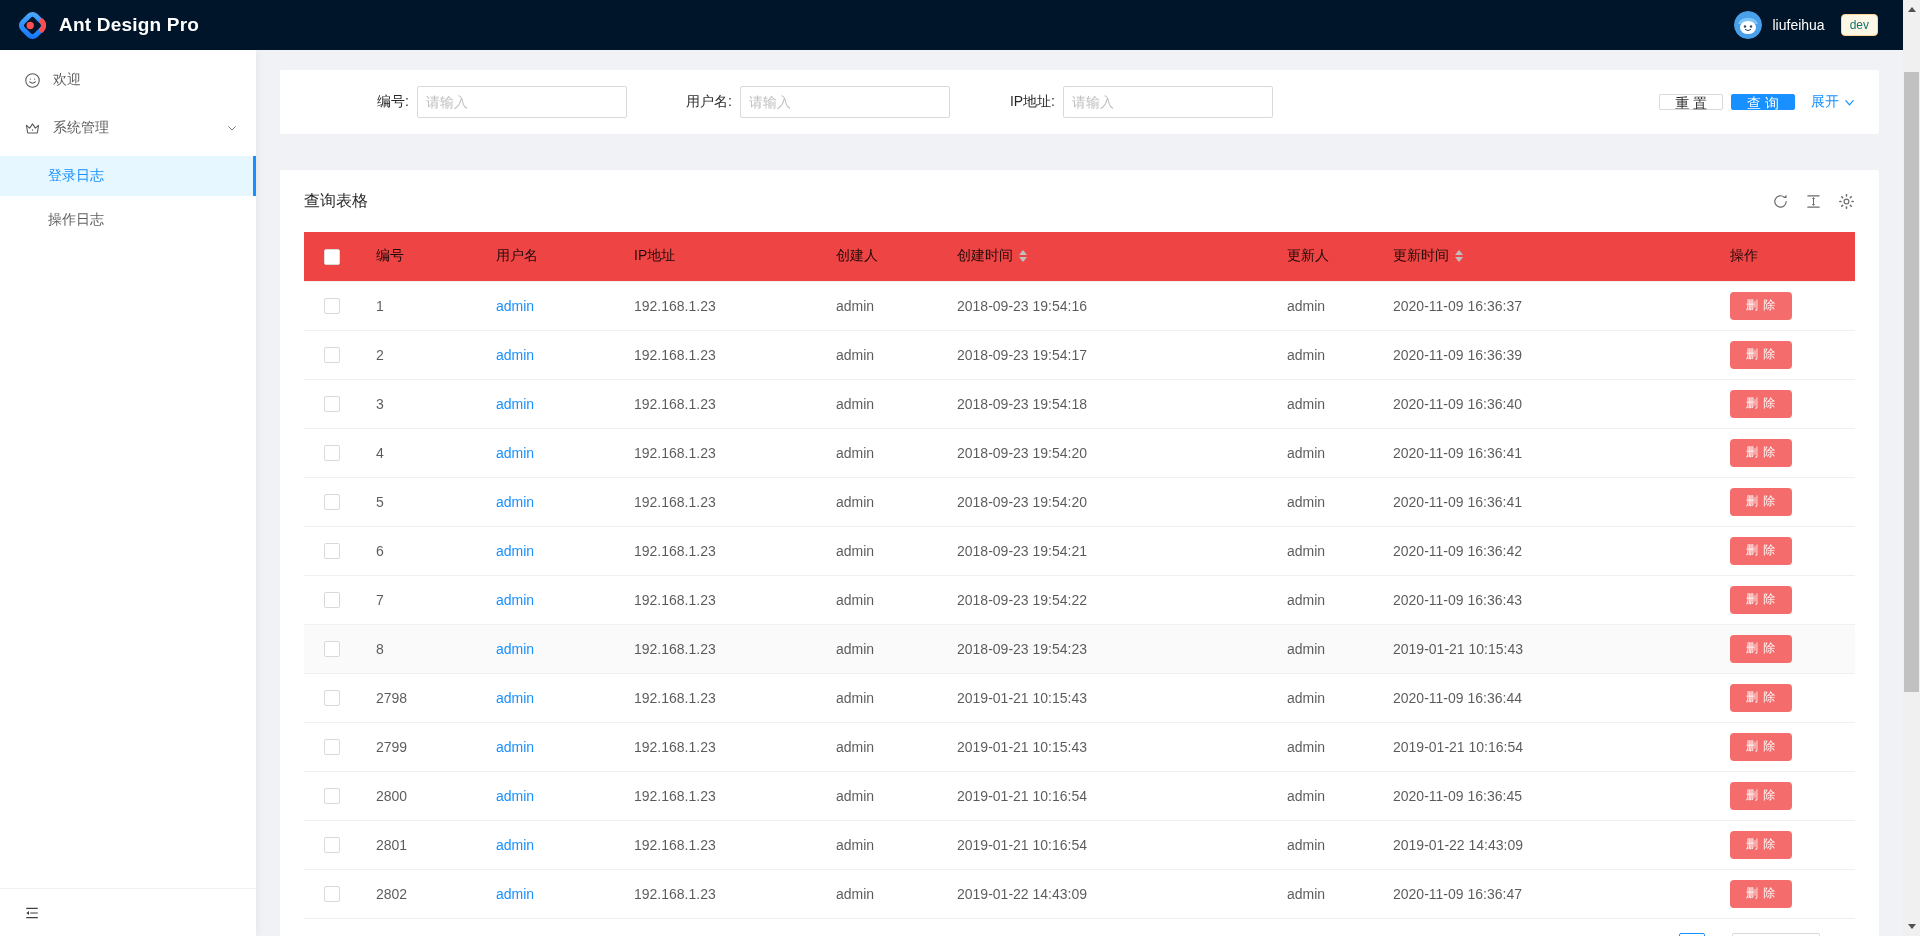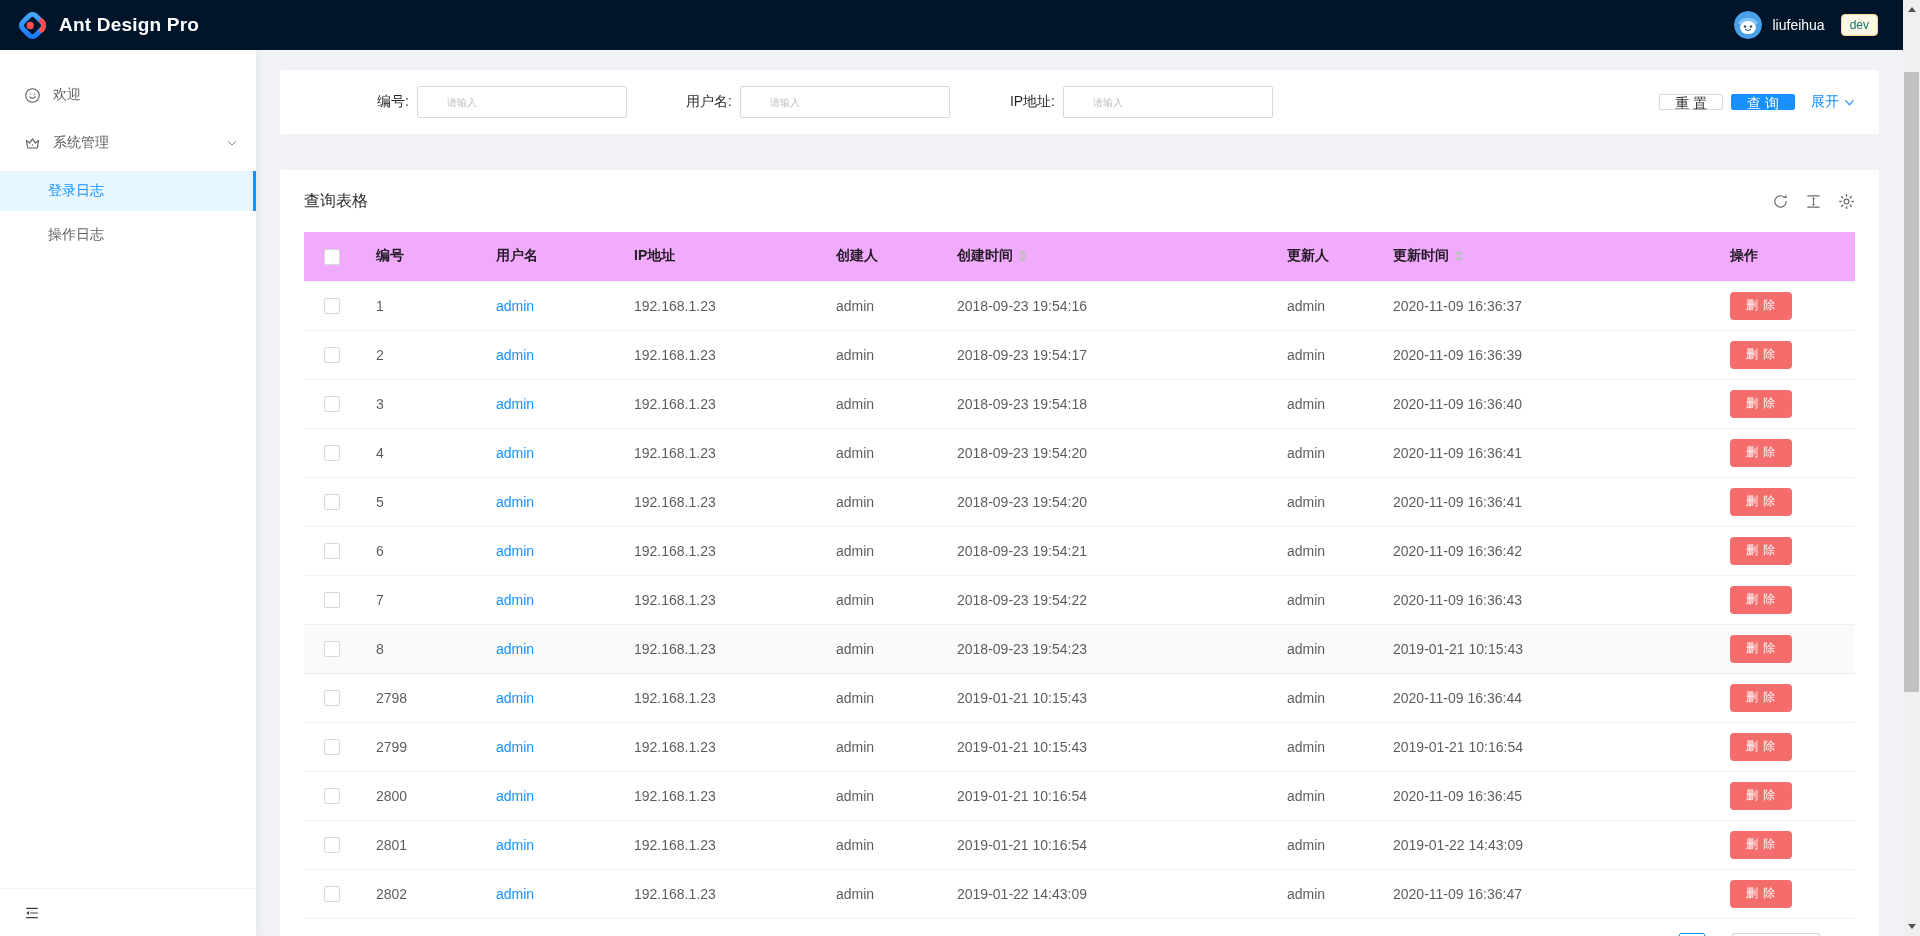--- a/index.html
+++ b/index.html
@@ -10,60 +10,60 @@
   .logo-wrap { display: flex; align-items: center; gap: 10px; }
   .logo-svg { width: 33px; height: 33px; }
   .app-title { color: #fff; font-size: 19px; font-weight: bold; letter-spacing: .2px; }
   .header-right { margin-left: auto; display: flex; align-items: center; gap: 10px; }
   .avatar { width: 28px; height: 28px; border-radius: 50%; overflow: hidden; flex: 0 0 auto; }
   .user-name { color: #fff; font-size: 14px; }
   .env-badge { margin-left: 6px; font-size: 12px; color: #0f766e; background: #fff7e6; border: 1px solid #ffd591; border-radius: 4px; padding: 2px 8px; line-height: 16px; }
 
   
   .sidebar { position: absolute; top: 50px; left: 0; bottom: 0; width: 256px; background: #fff; box-shadow: 2px 0 8px rgba(29,35,41,.05); z-index: 20; }
-  .menu { padding-top: 17px; }
+  .menu { padding-top: 2px; }
   .menu-item { height: 40px; margin: 8px 0; display: flex; align-items: center; padding: 0 18px 0 24px; color: rgba(0,0,0,.65); font-size: 14px; cursor: pointer; }
   .menu-item .mi-icon { width: 17px; height: 17px; margin-right: 12px; flex: 0 0 auto; }
   .menu-item .mi-label { flex: 1; }
   .menu-item .mi-arrow { width: 12px; height: 12px; }
   .menu-item.open { color: #1890ff; }
   .submenu-item { height: 40px; margin: 4px 0; display: flex; align-items: center; padding-left: 48px; color: rgba(0,0,0,.65); font-size: 14px; cursor: pointer; }
   .submenu-item.selected { background: #e6f7ff; color: #1890ff; border-right: 3px solid #1890ff; }
   .sider-trigger { position: absolute; bottom: 0; left: 0; right: 0; height: 48px; border-top: 1px solid #f0f0f0; display: flex; align-items: center; padding-left: 24px; cursor: pointer; }
   .sider-trigger svg { width: 16px; height: 16px; }
   .ic-stroke { stroke: #595959; fill: none; stroke-width: 1.5; stroke-linecap: round; stroke-linejoin: round; }
   .ic-stroke-blue { stroke: #1890ff; fill: none; stroke-width: 1.5; stroke-linecap: round; stroke-linejoin: round; }
 
   
   .main { position: absolute; top: 50px; left: 256px; right: 17px; bottom: 0; background: #f0f2f5; padding: 20px 24px 0 24px; overflow: hidden; }
 
   
   .search-card { background: #fff; border-radius: 2px; height: 64px; display: flex; align-items: center; padding: 0 24px; }
   .form-item { width: 323px; display: flex; align-items: center; }
   .fi-label { flex: 1; text-align: right; padding-right: 8px; font-size: 14px; color: rgba(0,0,0,.85); white-space: nowrap; }
-  .fi-input { width: 210px; height: 32px; border: 1px solid #d9d9d9; border-radius: 2px; padding: 0 29px; font-size: 10px; color: rgba(0,0,0,.65); font-family: inherit; outline: none; }
+  .fi-input { width: 210px; height: 32px; border: 1px solid #d9d9d9; border-radius: 2px; padding: 0 8px; font-size: 14px; color: rgba(0,0,0,.65); font-family: inherit; outline: none; }
   .fi-input::placeholder { color: #bfbfbf; }
   .search-actions { margin-left: auto; display: flex; align-items: center; gap: 8px; }
   .btn { height: 16px; padding: 0 15px; font-size: 14px; border-radius: 2px; cursor: pointer; font-family: inherit; }
   .btn-default { background: #fff; border: 1px solid #d9d9d9; color: rgba(0,0,0,.85); }
   .btn-primary { background: #1890ff; border: 1px solid #1890ff; color: #fff; }
   .expand-link { color: #1890ff; font-size: 14px; margin-left: 8px; display: inline-flex; align-items: center; gap: 5px; cursor: pointer; }
   .expand-link svg { width: 11px; height: 11px; }
 
   
   .table-card { background: #fff; border-radius: 2px; margin-top: 36px; height: 830px; }
   .table-toolbar { height: 62px; display: flex; align-items: center; padding: 0 24px; }
   .table-title { font-size: 16px; color: rgba(0,0,0,.85); }
   .toolbar-icons { margin-left: auto; display: flex; align-items: center; gap: 16px; }
   .toolbar-icons .tb-icon { width: 17px; height: 17px; cursor: pointer; }
 
   .table-wrap { padding: 0 24px; }
   table { width: 100%; border-collapse: collapse; table-layout: fixed; }
   th, td { text-align: left; padding: 0 16px; height: 49px; border-bottom: 1px solid #f0f0f0; font-size: 14px; white-space: nowrap; overflow: hidden; }
-  thead th { background: #f0abfc; color: rgba(0,0,0,.85); font-weight: 700; }
+  thead th { background: #ef4444; color: rgba(0,0,0,.85); font-weight: 400; }
   tbody td { color: rgba(0,0,0,.65); background: #fff; }
   tbody tr.hl td { background: #fafafa; }
   td a { color: #1890ff; text-decoration: none; cursor: pointer; }
   .c-sel { text-align: center; padding: 0; }
   .cb { display: inline-block; width: 16px; height: 16px; border: 1px solid #d9d9d9; border-radius: 2px; background: #fff; vertical-align: middle; cursor: pointer; }
   .th-flex { display: inline-flex; align-items: center; gap: 6px; }
   .sorter { display: inline-flex; flex-direction: column; gap: 2px; cursor: pointer; }
   .caret { width: 0; height: 0; border-left: 4px solid transparent; border-right: 4px solid transparent; }
   .caret.up { border-bottom: 5px solid #bfbfbf; }
   .caret.down { border-top: 5px solid #bfbfbf; }

